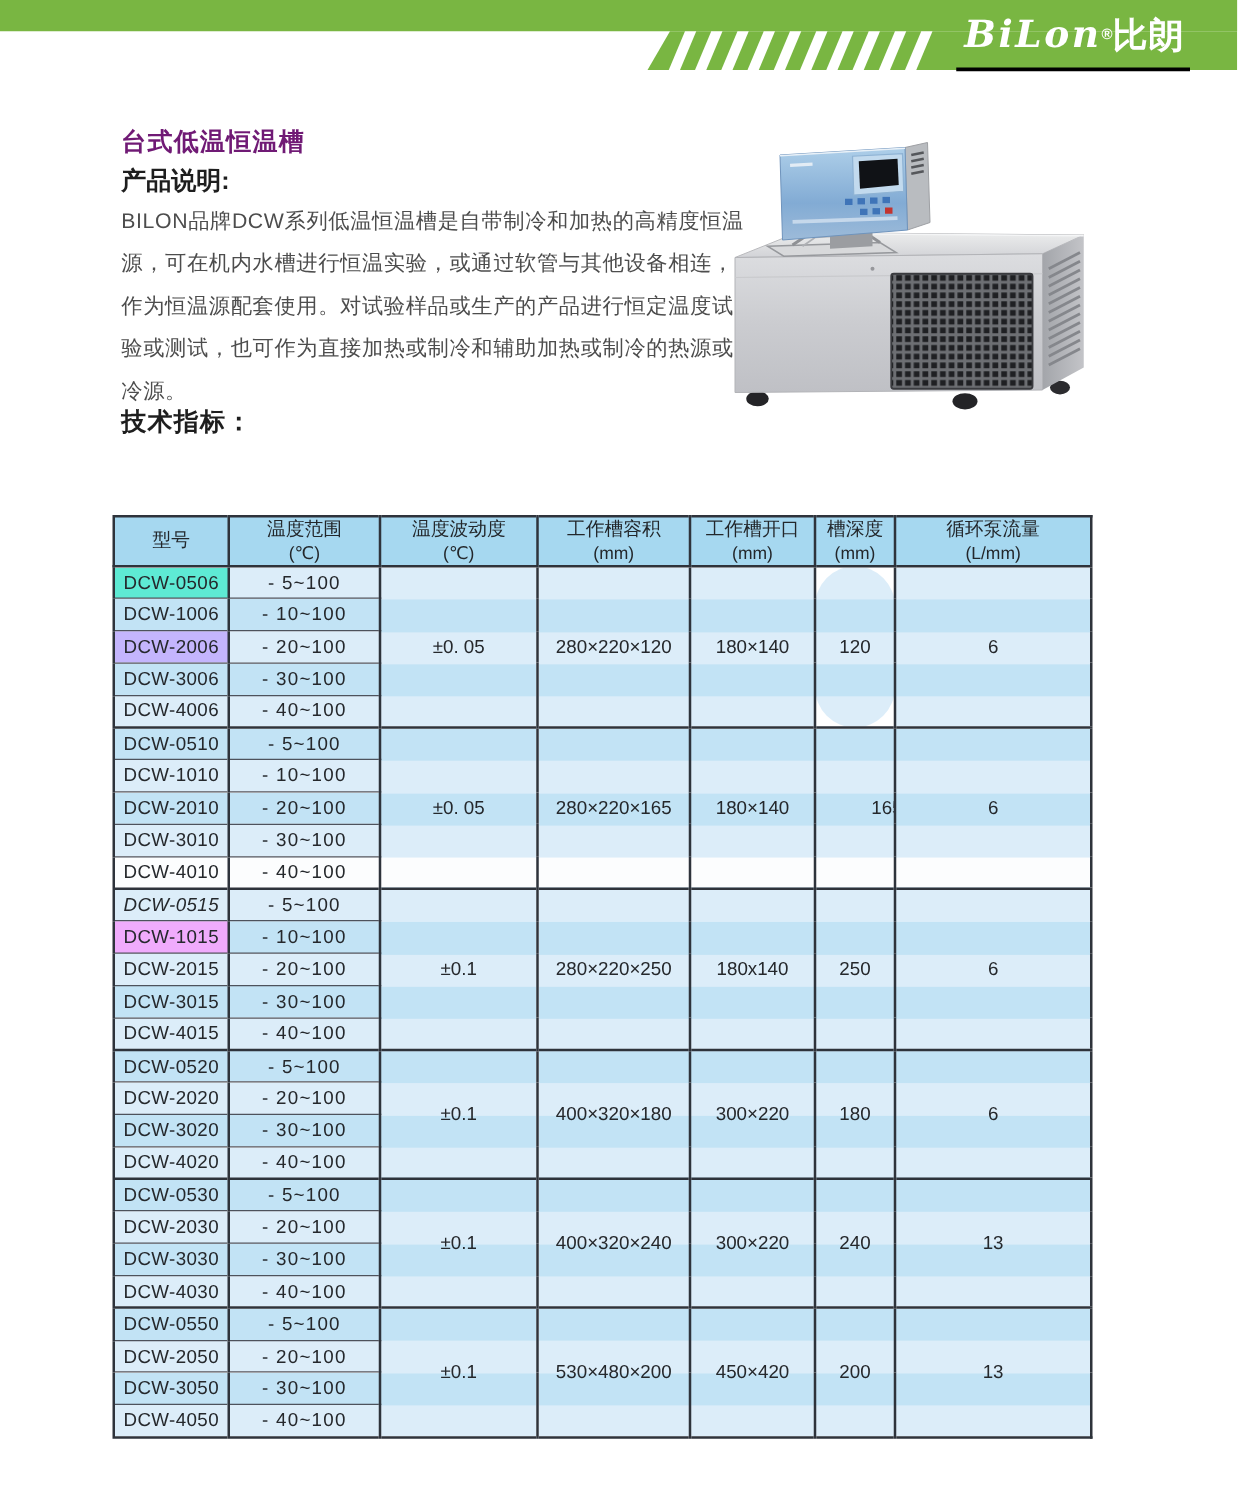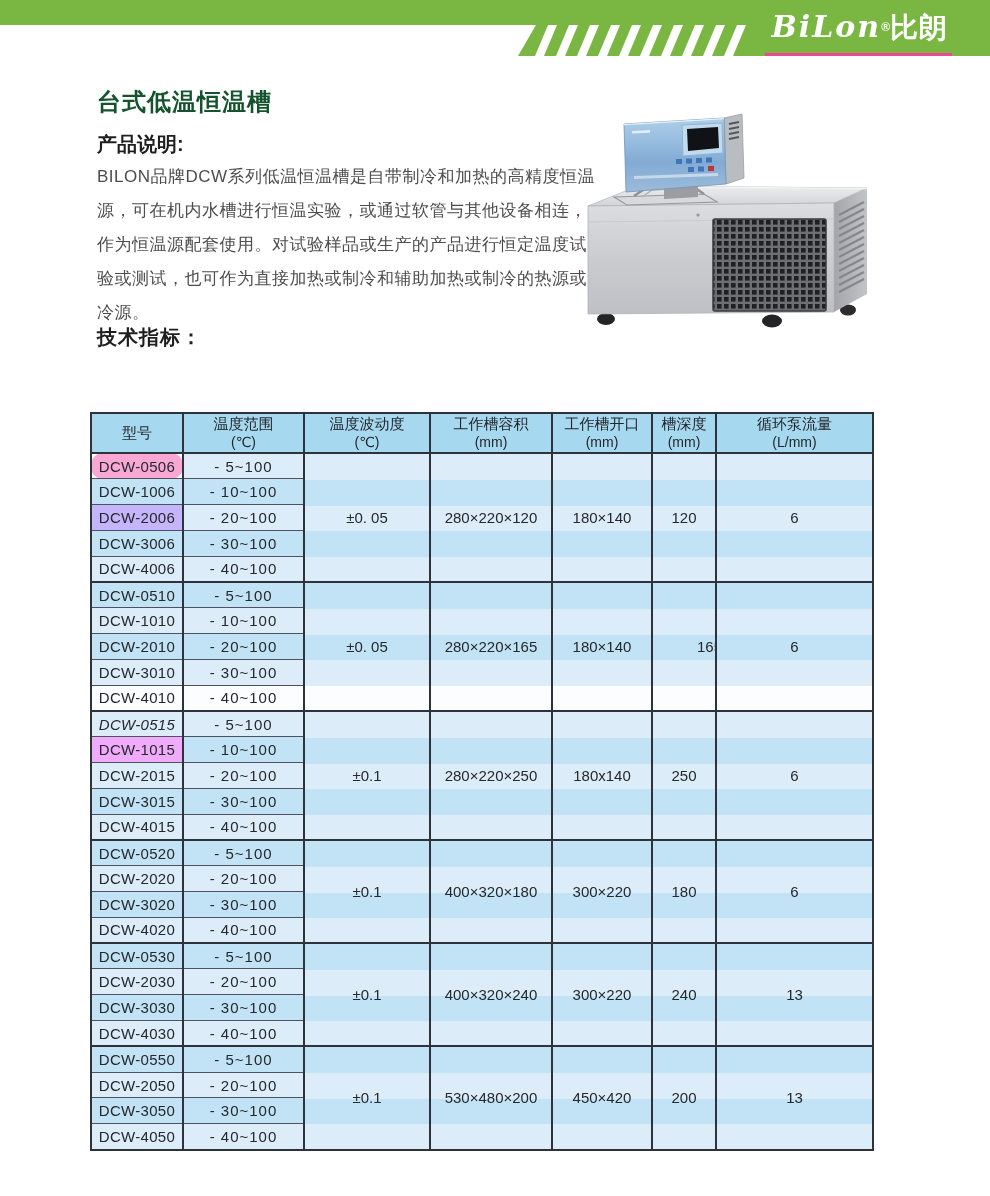--- a/index.html
+++ b/index.html
@@ -5,28 +5,28 @@
   * { margin:0; padding:0; box-sizing:border-box; }
   html,body { background:#ffffff; }
   body { font-family:"Liberation Sans","DejaVu Sans",sans-serif; }
   .page { position:relative; width:990px; height:1196px; margin:0 auto; background:#fff; overflow:hidden; }
 
   
   .hdr { position:absolute; top:0; left:0; width:990px; height:58px; }
   .hdr-bar { position:absolute; top:0; left:0; width:100%; height:25px; background:var(--green); }
   .hdr-band { position:absolute; top:0; left:500px; width:490px; height:56px; }
   .logo { position:absolute; top:9px; right:38px; color:#fff; white-space:nowrap;
-          border-bottom:3px solid #ec4899; padding:0 4px 3px 6px; line-height:36px; }
+          border-bottom:3px solid #000000; padding:0 4px 3px 6px; line-height:36px; }
   .logo .script { font-family:"DejaVu Serif","Liberation Serif",serif; font-style:italic; font-weight:bold;
                   font-size:30px; letter-spacing:2px; }
   .logo .reg { font-size:12px; vertical-align:super; font-weight:bold; }
   .logo .cjk { font-size:28px; font-weight:bold; letter-spacing:1px; }
 
   
-  .title { position:absolute; left:97px; top:86px; font-size:24px; font-weight:bold; color:#14532d; letter-spacing:1px; }
+  .title { position:absolute; left:97px; top:100px; font-size:20px; font-weight:bold; color:#701a75; letter-spacing:1px; }
   .h2 { position:absolute; left:97px; font-size:20px; font-weight:bold; color:#1e1e1e; }
   .h2.desc-h { top:131px; }
   .h2.spec-h { top:324px; letter-spacing:1px; }
   .desc { position:absolute; left:97px; top:160px; width:500px; font-size:17px; color:#4d4d4d; }
   .desc .dline { line-height:34px; white-space:nowrap; letter-spacing:0.5px; }
 
   
   .figure { position:absolute; left:576px; top:100px; width:390px; height:230px; }
 
   
@@ -215,26 +215,26 @@
               <div class="u">(mm)</div>
             </th>
             <th>
               <div>循环泵流量</div>
               <div class="u">(L/mm)</div>
             </th>
           </tr>
         </thead>
       <tbody>
           <tr class="gs">
-            <td class="c-model" style="background: #f9a8d4; border-radius: 12px;">DCW-0506</td>
+            <td class="c-model" style="background: #5eead4;">DCW-0506</td>
             <td class="c-range" style="background: rgb(220, 237, 249);">- 5~100</td>
             <td rowspan="5" style="background: linear-gradient(rgb(220, 237, 249) 0px, rgb(220, 237, 249) 25.8px, rgb(194, 227, 245) 25.8px, rgb(194, 227, 245) 51.6px, rgb(220, 237, 249) 51.6px, rgb(220, 237, 249) 77.4px, rgb(194, 227, 245) 77.4px, rgb(194, 227, 245) 103.2px, rgb(220, 237, 249) 103.2px, rgb(220, 237, 249) 129px);">±0. 05</td>
             <td rowspan="5" style="background: linear-gradient(rgb(220, 237, 249) 0px, rgb(220, 237, 249) 25.8px, rgb(194, 227, 245) 25.8px, rgb(194, 227, 245) 51.6px, rgb(220, 237, 249) 51.6px, rgb(220, 237, 249) 77.4px, rgb(194, 227, 245) 77.4px, rgb(194, 227, 245) 103.2px, rgb(220, 237, 249) 103.2px, rgb(220, 237, 249) 129px);">280×220×120</td>
             <td rowspan="5" style="background: linear-gradient(rgb(220, 237, 249) 0px, rgb(220, 237, 249) 25.8px, rgb(194, 227, 245) 25.8px, rgb(194, 227, 245) 51.6px, rgb(220, 237, 249) 51.6px, rgb(220, 237, 249) 77.4px, rgb(194, 227, 245) 77.4px, rgb(194, 227, 245) 103.2px, rgb(220, 237, 249) 103.2px, rgb(220, 237, 249) 129px);">180×140</td>
-            <td rowspan="5" style="background: linear-gradient(rgb(220, 237, 249) 0px, rgb(220, 237, 249) 25.8px, rgb(194, 227, 245) 25.8px, rgb(194, 227, 245) 51.6px, rgb(220, 237, 249) 51.6px, rgb(220, 237, 249) 77.4px, rgb(194, 227, 245) 77.4px, rgb(194, 227, 245) 103.2px, rgb(220, 237, 249) 103.2px, rgb(220, 237, 249) 129px);">120</td>
+            <td rowspan="5" style="background: linear-gradient(rgb(220, 237, 249) 0px, rgb(220, 237, 249) 25.8px, rgb(194, 227, 245) 25.8px, rgb(194, 227, 245) 51.6px, rgb(220, 237, 249) 51.6px, rgb(220, 237, 249) 77.4px, rgb(194, 227, 245) 77.4px, rgb(194, 227, 245) 103.2px, rgb(220, 237, 249) 103.2px, rgb(220, 237, 249) 129px); border-radius: 32px;">120</td>
             <td rowspan="5" style="background: linear-gradient(rgb(220, 237, 249) 0px, rgb(220, 237, 249) 25.8px, rgb(194, 227, 245) 25.8px, rgb(194, 227, 245) 51.6px, rgb(220, 237, 249) 51.6px, rgb(220, 237, 249) 77.4px, rgb(194, 227, 245) 77.4px, rgb(194, 227, 245) 103.2px, rgb(220, 237, 249) 103.2px, rgb(220, 237, 249) 129px);">6</td>
           </tr>
           <tr>
             <td class="c-model" style="background: rgb(194, 227, 245);">DCW-1006</td>
             <td class="c-range" style="background: rgb(194, 227, 245);">- 10~100</td>
           </tr>
           <tr>
             <td class="c-model" style="background: #c4b5fd;">DCW-2006</td>
             <td class="c-range" style="background: rgb(220, 237, 249);">- 20~100</td>
           </tr>

